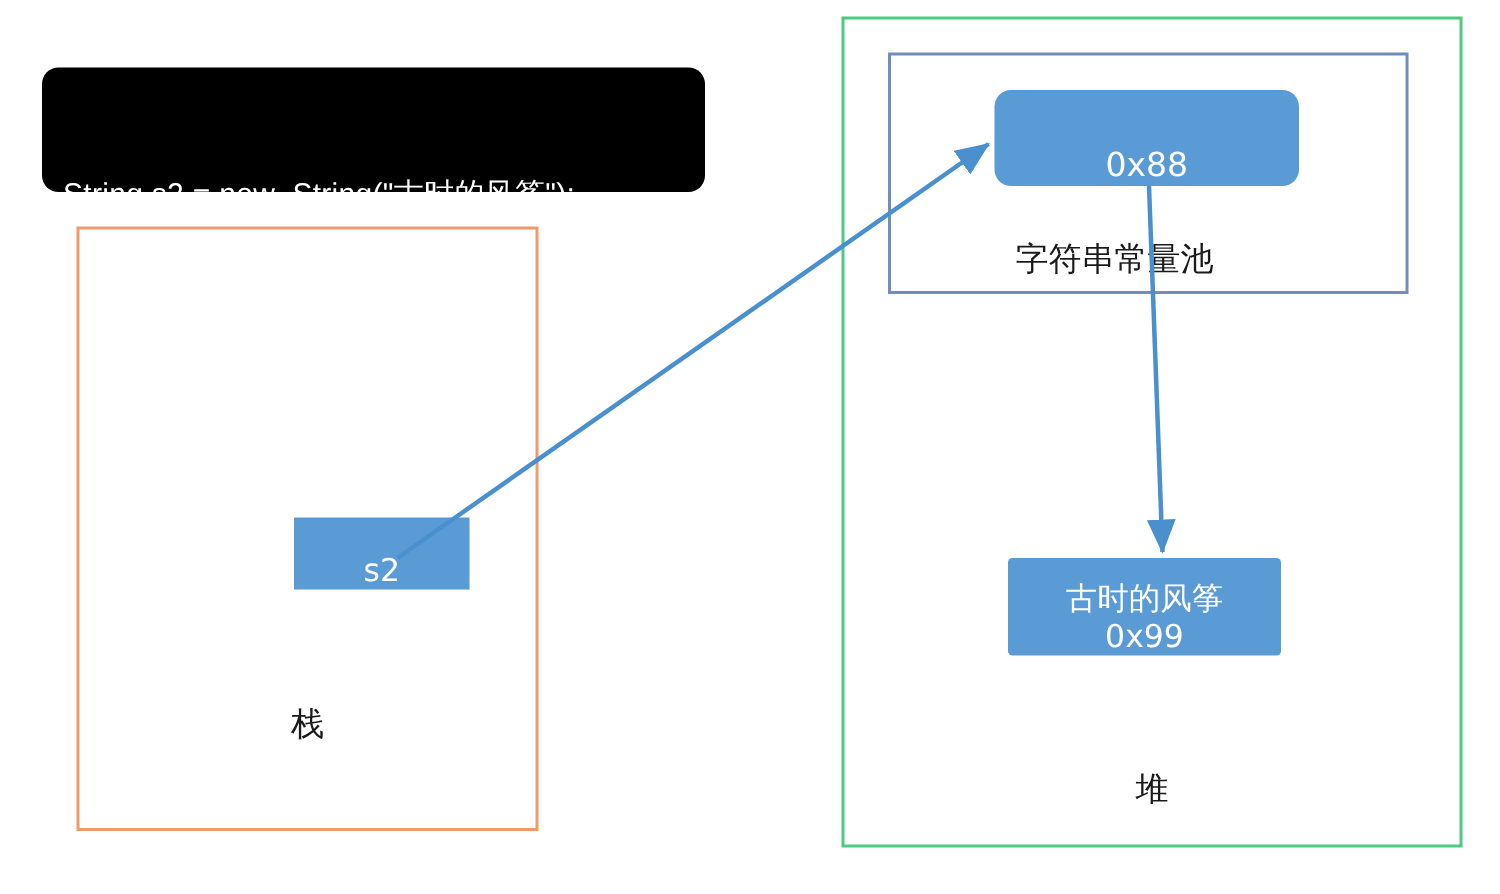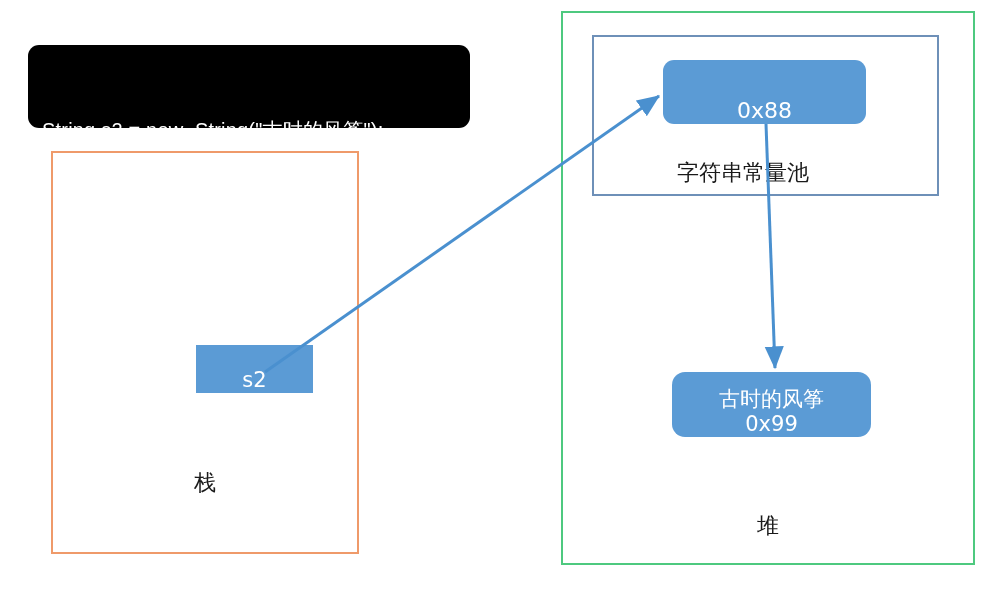--- a/index.html
+++ b/index.html
@@ -110,23 +110,23 @@
     left: 663px;
     top: 60px;
     width: 203px;
     height: 64px;
     border-radius: 11px;
     font-size: 22px;
   }
   .node-object {
     left: 672px;
     top: 372px;
-    width: 199px;
+    width: 182px;
     height: 65px;
-    border-radius: 13px;
+    border-radius: 3px;
     font-size: 21px;
   }
   .node-line { display: block; }
 
   
   .arrows {
     position: absolute;
     left: 0;
     top: 0;
     width: 1000px;

